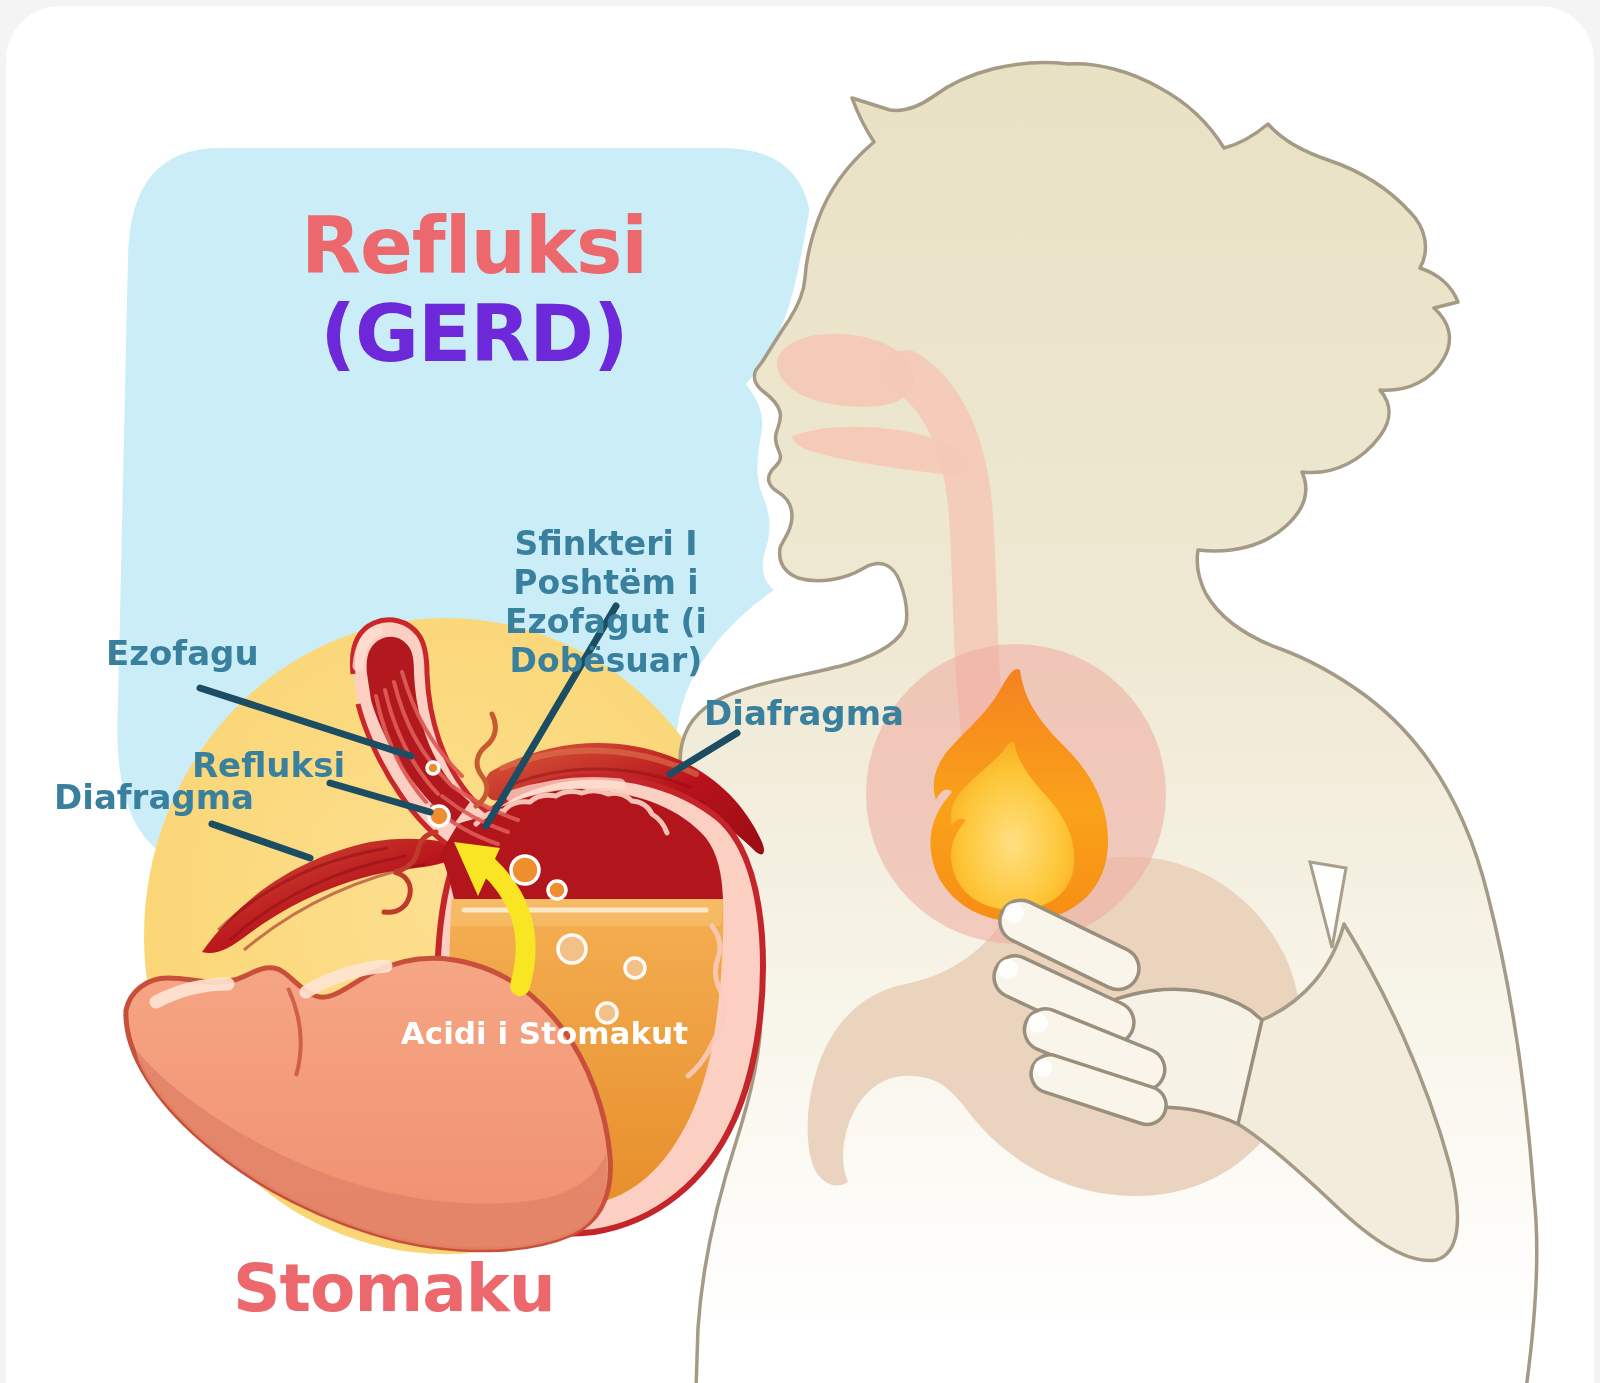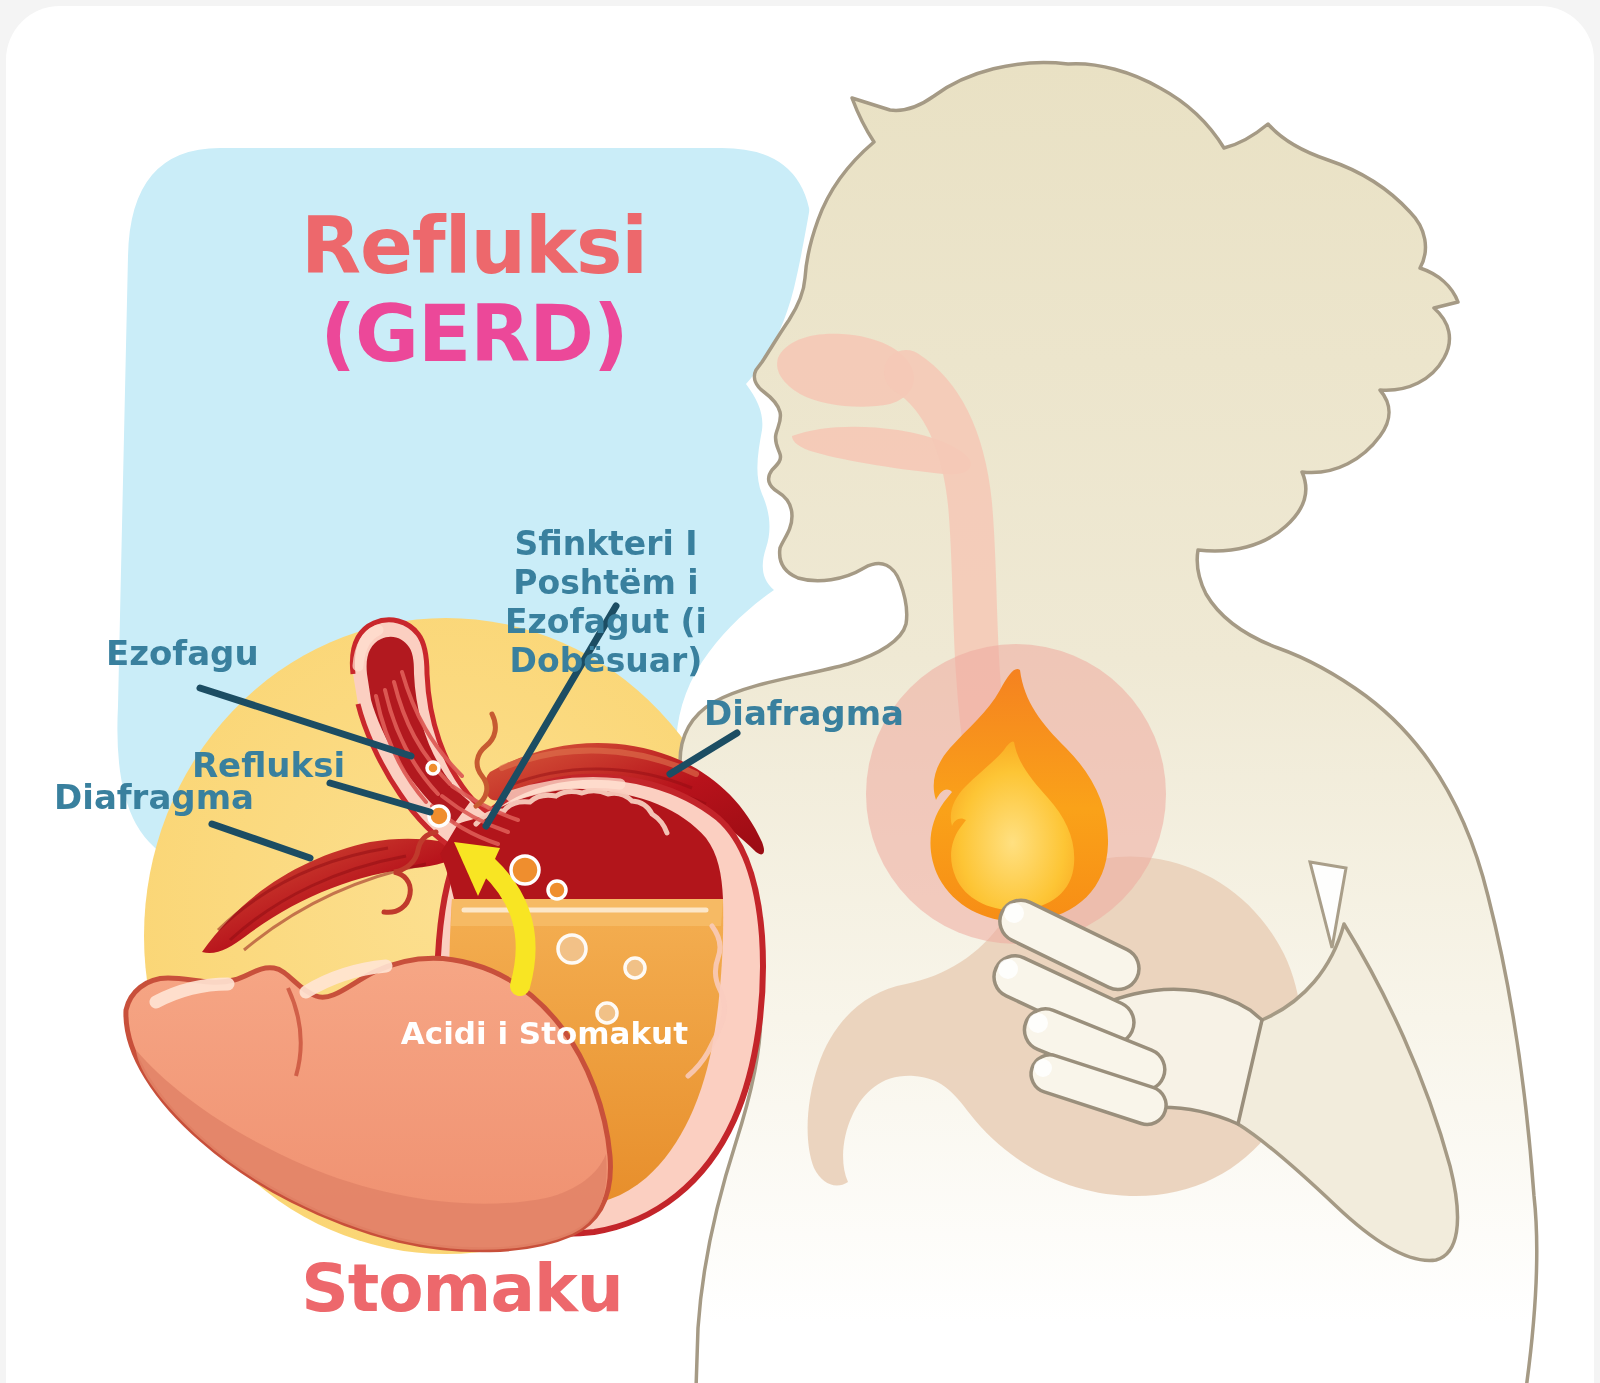--- a/index.html
+++ b/index.html
@@ -4,28 +4,28 @@
 <style>
   html,body{margin:0;padding:0;background:#f2f2f2;}
   .stage{position:relative;width:1600px;height:1383px;background:#f4f4f4;
          font-family:"DejaVu Sans",sans-serif;overflow:hidden;}
   .card{position:absolute;left:6px;top:6px;right:6px;bottom:0;
         background:#ffffff;border-radius:54px 54px 0 0;overflow:hidden;}
   .art{position:absolute;left:0;top:0;width:1600px;height:1383px;}
   .lbl{position:absolute;color:#39809E;font-weight:700;line-height:1.12;}
   .title{position:absolute;left:130px;top:196px;width:676px;text-align:center;
          font-size:78px;line-height:88px;font-weight:800;color:#ED686C;letter-spacing:-1px;}
-  .title .t3{color:#ec4899;}
+  .title .t3{color:#6d28d9;}
   .lbl-sphincter{left:430px;top:518px;width:340px;text-align:center;font-size:33px;line-height:39px;}
   .lbl-ezofagu{left:100px;top:628px;font-size:34px;}
   .lbl-refluksi{left:180px;top:740px;width:165px;text-align:center;font-size:34px;}
   .lbl-dia-left{left:48px;top:772px;width:160px;text-align:center;font-size:34px;}
   .lbl-dia-right{left:698px;top:688px;width:165px;text-align:center;font-size:34px;}
   .lbl-acid{left:380px;top:1010px;width:302px;text-align:right;font-size:31px;color:#FFFFFF;}
-  .lbl-stomaku{left:256px;top:1246px;width:400px;text-align:center;
+  .lbl-stomaku{left:227px;top:1246px;width:400px;
                font-size:66px;font-weight:800;color:#ED686C;letter-spacing:-1px;}
 </style>
 </head>
 <body>
 
 <div class="stage">
  <div class="card">
 
   <svg class="art" viewBox="0 0 1600 1383">
     <defs>

